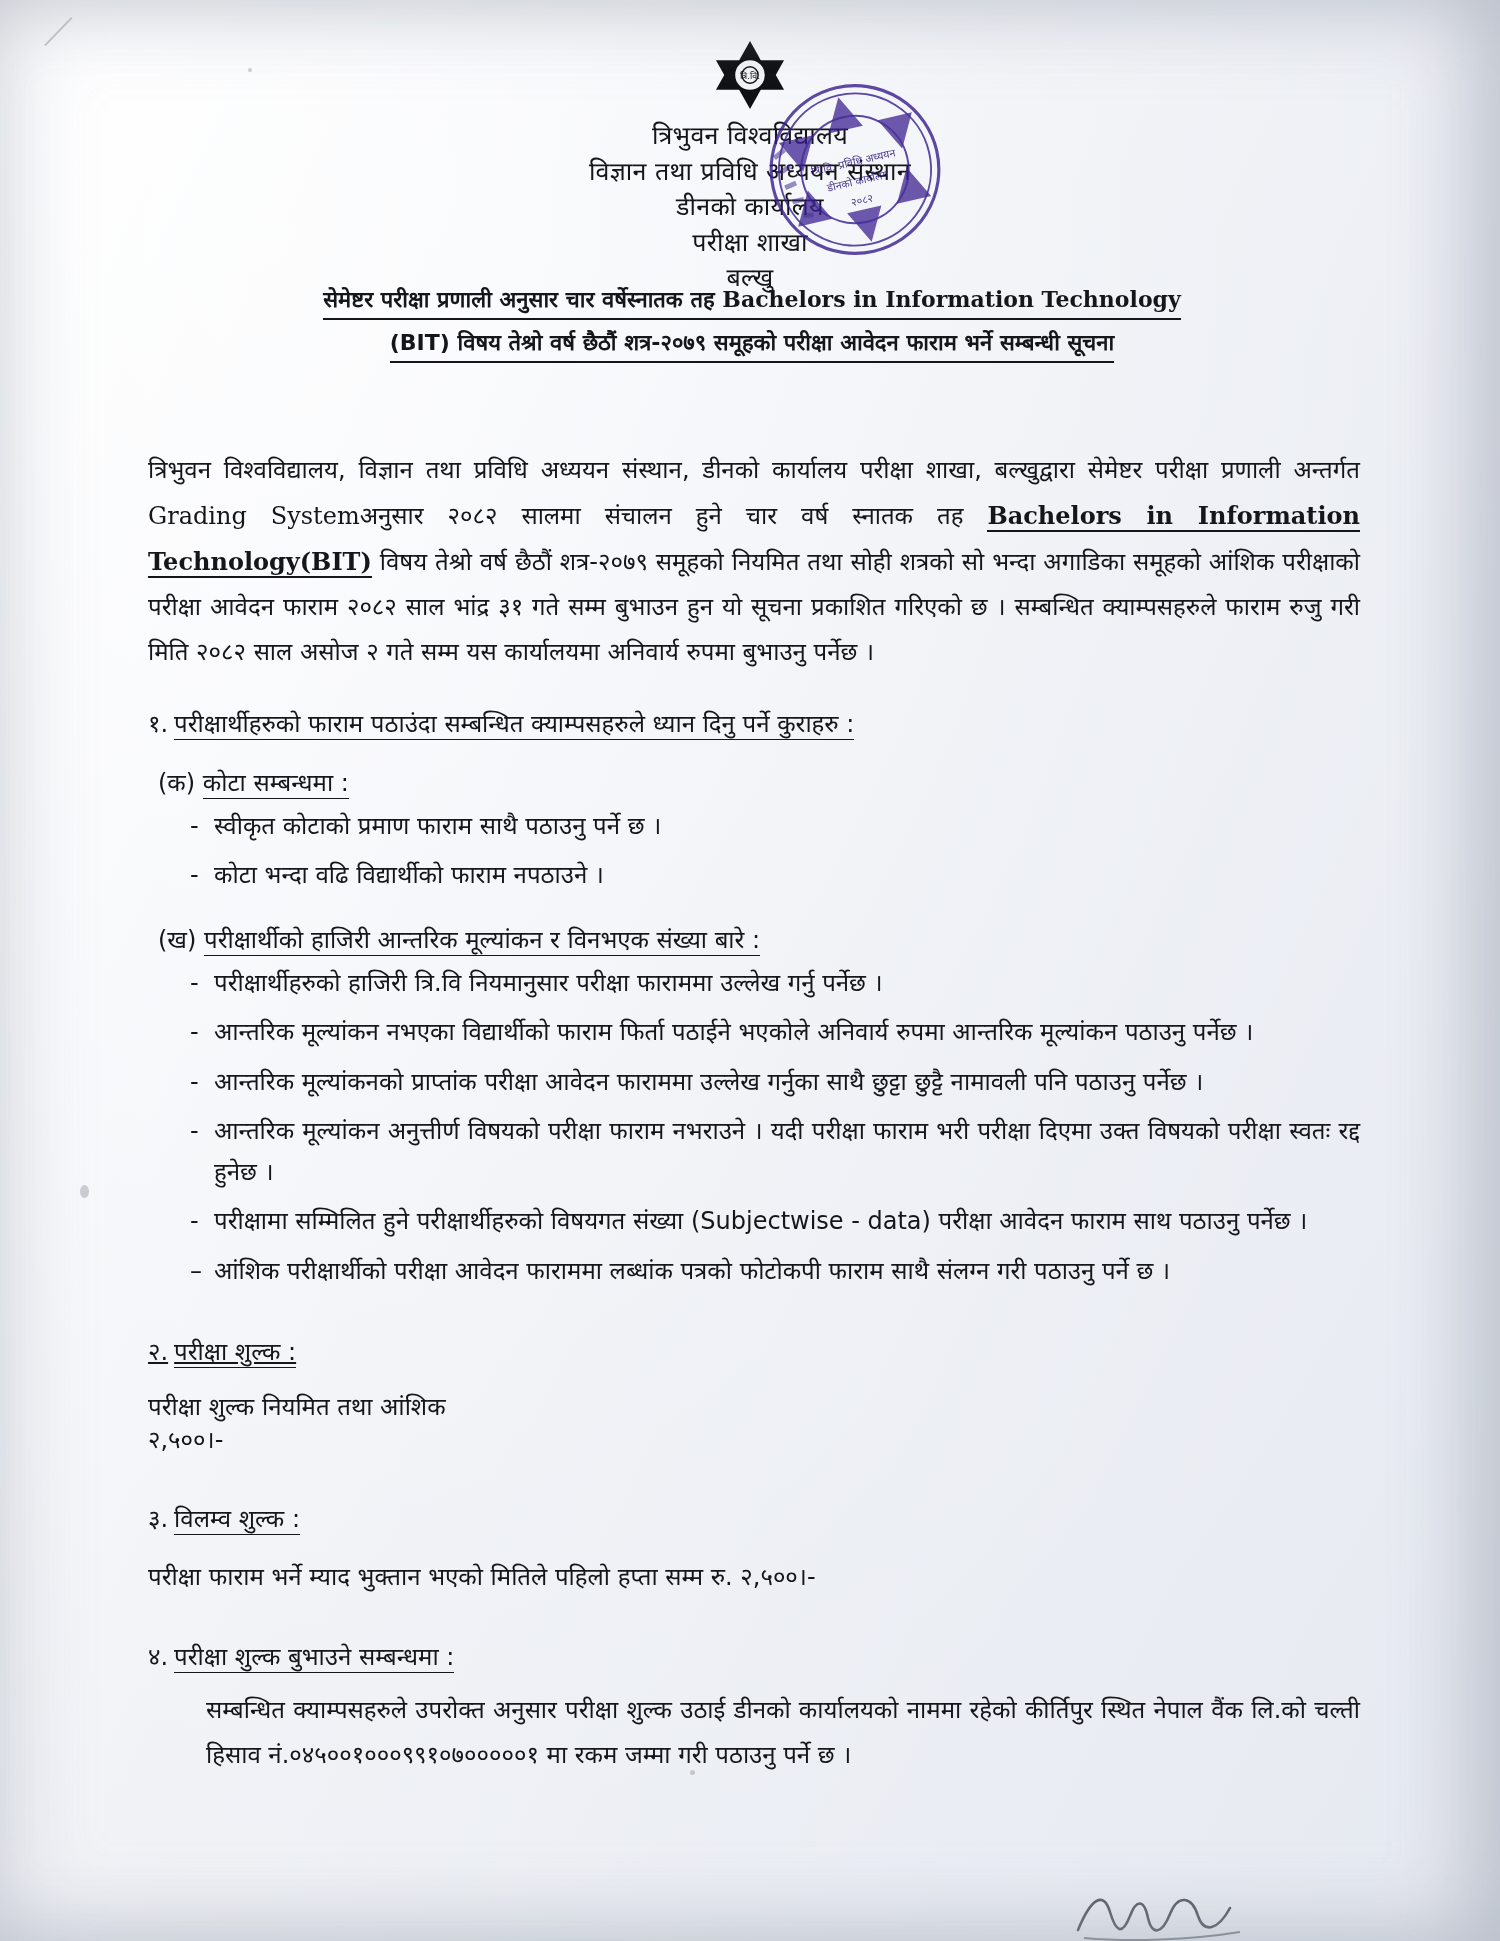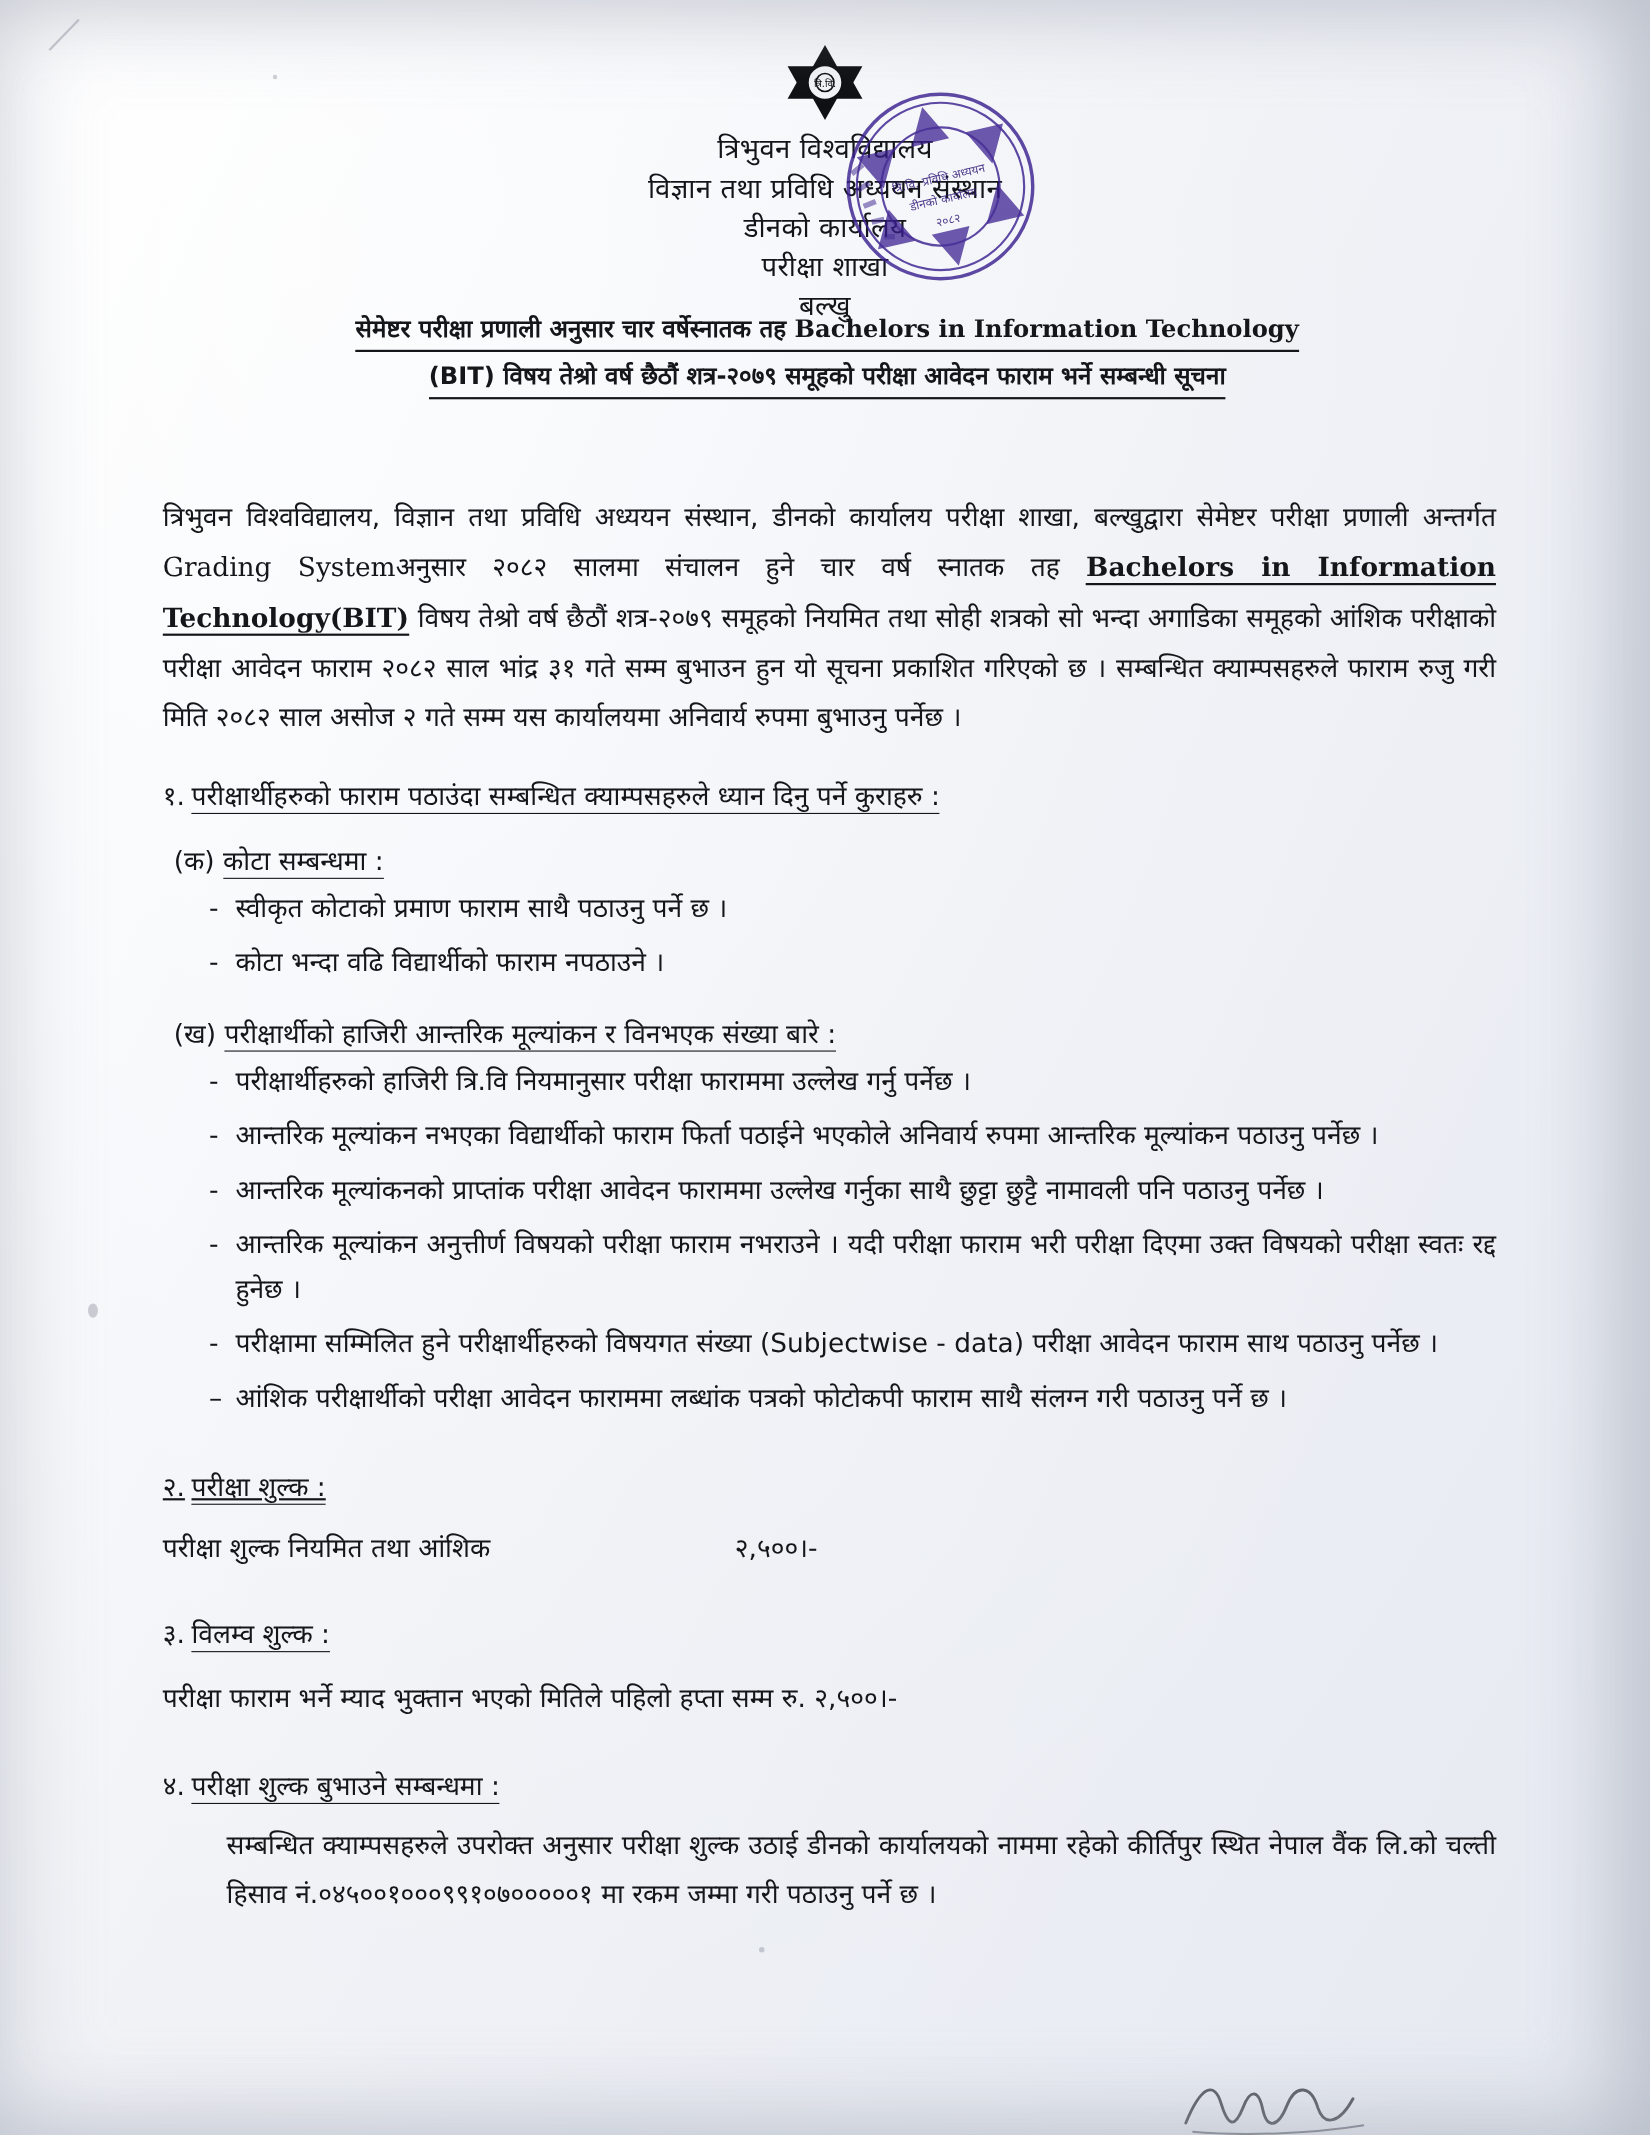--- a/index.html
+++ b/index.html
@@ -142,20 +142,21 @@
     content: "–";
     position: absolute;
     left: 0; top: 0;
   }
   ul.dash-list > li.tight::before { content: "-"; }
 
   .fee-row {
     font-size: 24px;
     margin: 22px 0 0 0;
     display: flex;
+    flex-direction: column;
   }
   .fee-row .fee-label { width: 520px; }
   .fee-row .fee-amount { }
 
   .plain-line {
     font-size: 24px;
     line-height: 1.8;
     margin: 22px 0 0 0;
   }
 

